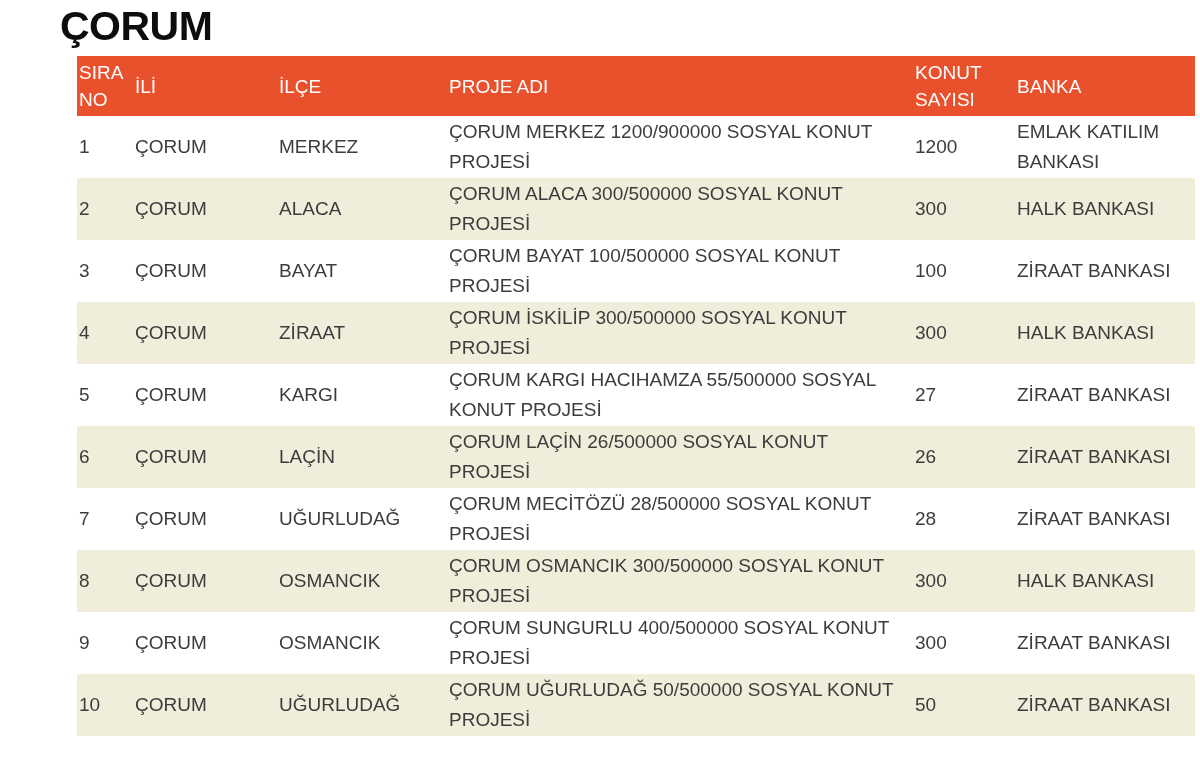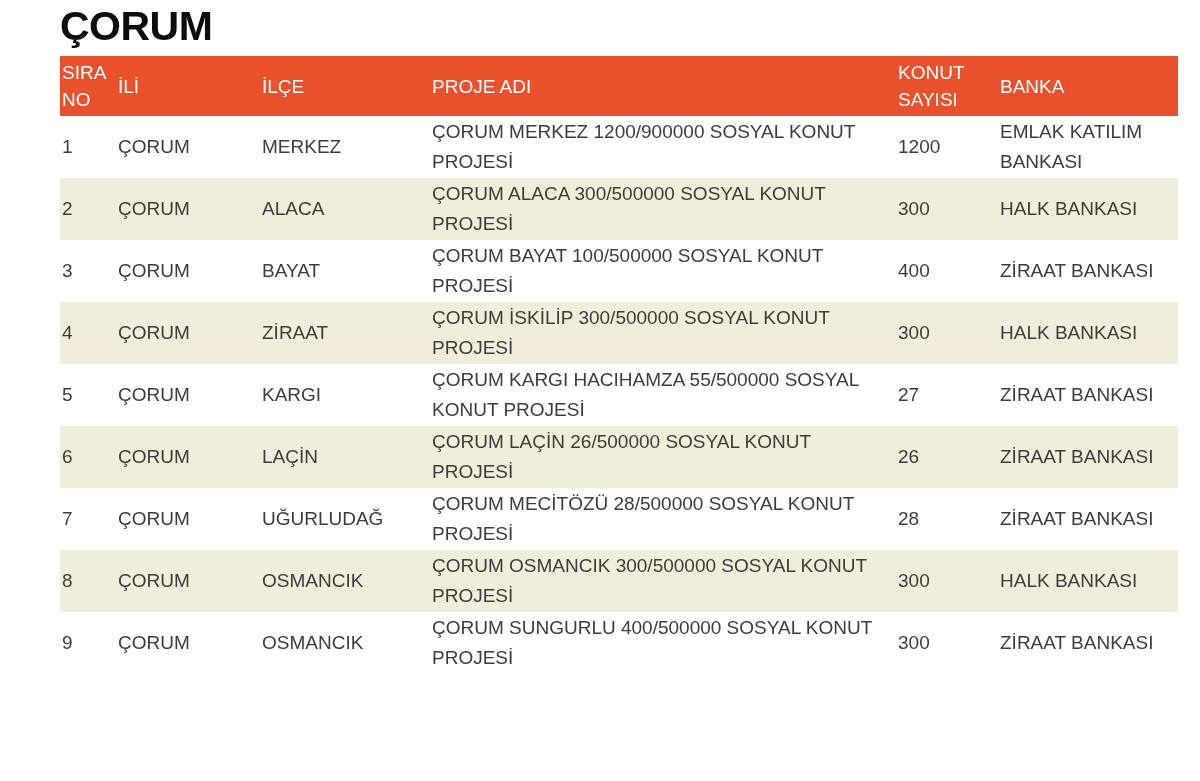--- a/index.html
+++ b/index.html
@@ -25,21 +25,21 @@
   }
   .page-title {
     margin: 2px 0 0 60px;
     font-size: 41px;
     line-height: 48px;
     font-weight: 800;
     letter-spacing: -0.5px;
     color: var(--title-text);
   }
   table.projects {
-    margin: 6px 0 0 60px;
+    margin: 6px 0 0 77px;
     width: 1118px;
     border-collapse: collapse;
     table-layout: fixed;
   }
   thead tr {
     background: var(--header-bg);
     height: 60px;
   }
   thead th {
     color: var(--header-text);
@@ -109,21 +109,21 @@
     <td>ALACA</td>
     <td>ÇORUM ALACA 300/500000 SOSYAL KONUT PROJESİ</td>
     <td>300</td>
     <td>HALK BANKASI</td>
   </tr>
         <tr class="plain">
     <td>3</td>
     <td>ÇORUM</td>
     <td>BAYAT</td>
     <td>ÇORUM BAYAT 100/500000 SOSYAL KONUT PROJESİ</td>
-    <td>400</td>
+    <td>100</td>
     <td>ZİRAAT BANKASI</td>
   </tr>
         <tr class="alt">
     <td>4</td>
     <td>ÇORUM</td>
     <td>ZİRAAT</td>
     <td>ÇORUM İSKİLİP 300/500000 SOSYAL KONUT PROJESİ</td>
     <td>300</td>
     <td>HALK BANKASI</td>
   </tr>
@@ -160,15 +160,23 @@
     <td>HALK BANKASI</td>
   </tr>
         <tr class="plain">
     <td>9</td>
     <td>ÇORUM</td>
     <td>OSMANCIK</td>
     <td>ÇORUM SUNGURLU 400/500000 SOSYAL KONUT PROJESİ</td>
     <td>300</td>
     <td>ZİRAAT BANKASI</td>
   </tr>
+        <tr class="alt">
+    <td>10</td>
+    <td>ÇORUM</td>
+    <td>UĞURLUDAĞ</td>
+    <td>ÇORUM UĞURLUDAĞ 50/500000 SOSYAL KONUT PROJESİ</td>
+    <td>50</td>
+    <td>ZİRAAT BANKASI</td>
+  </tr>
       </tbody>
   </table>
 </div>
 
 </body></html>

